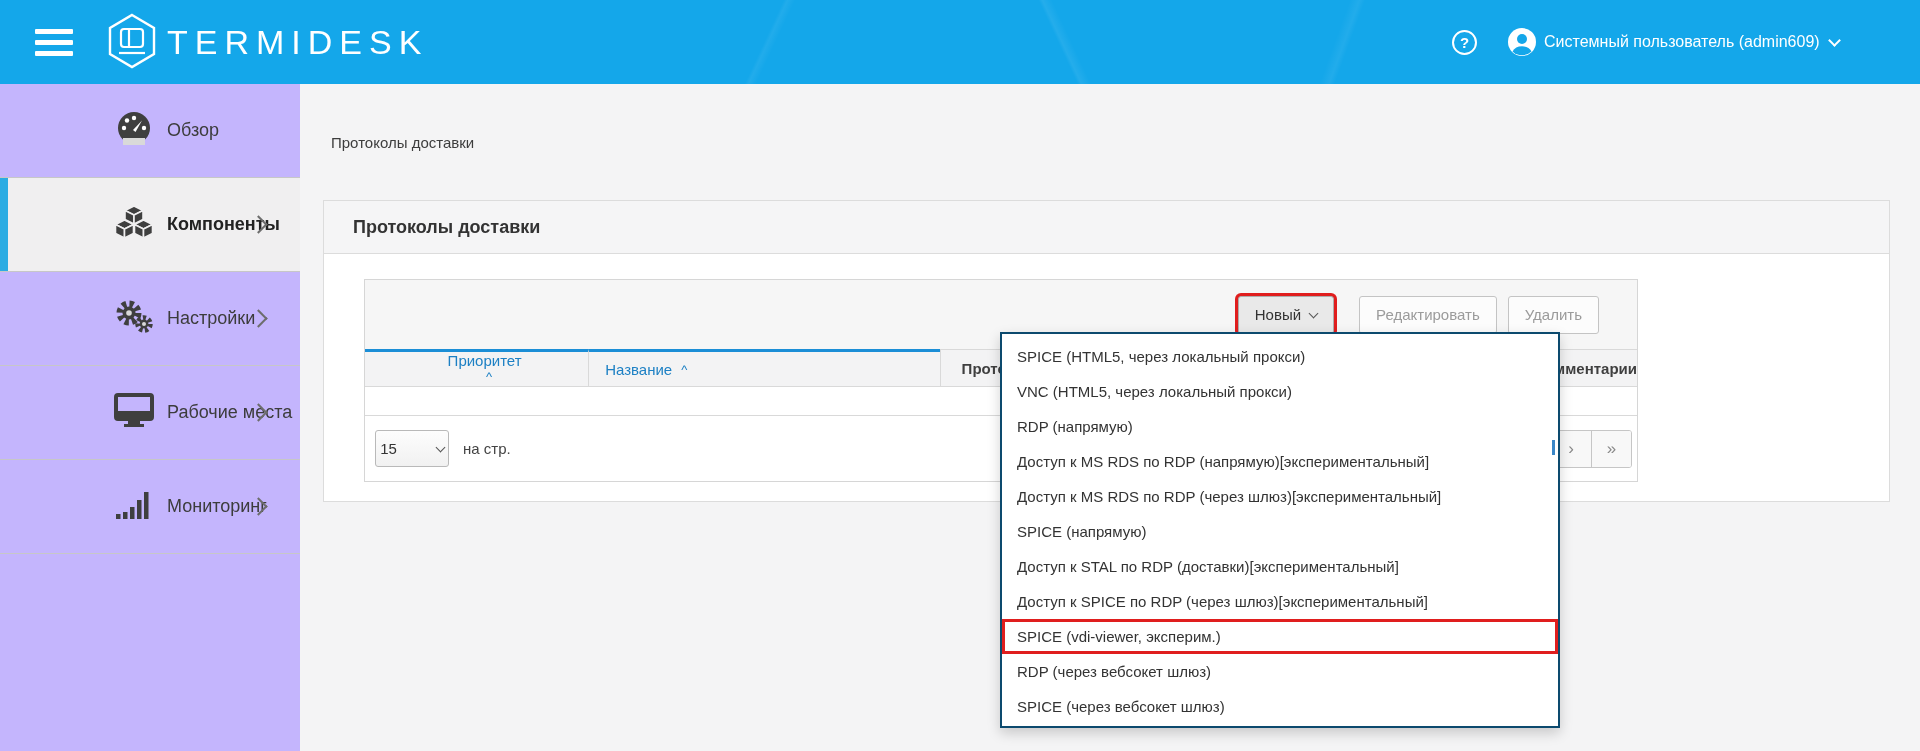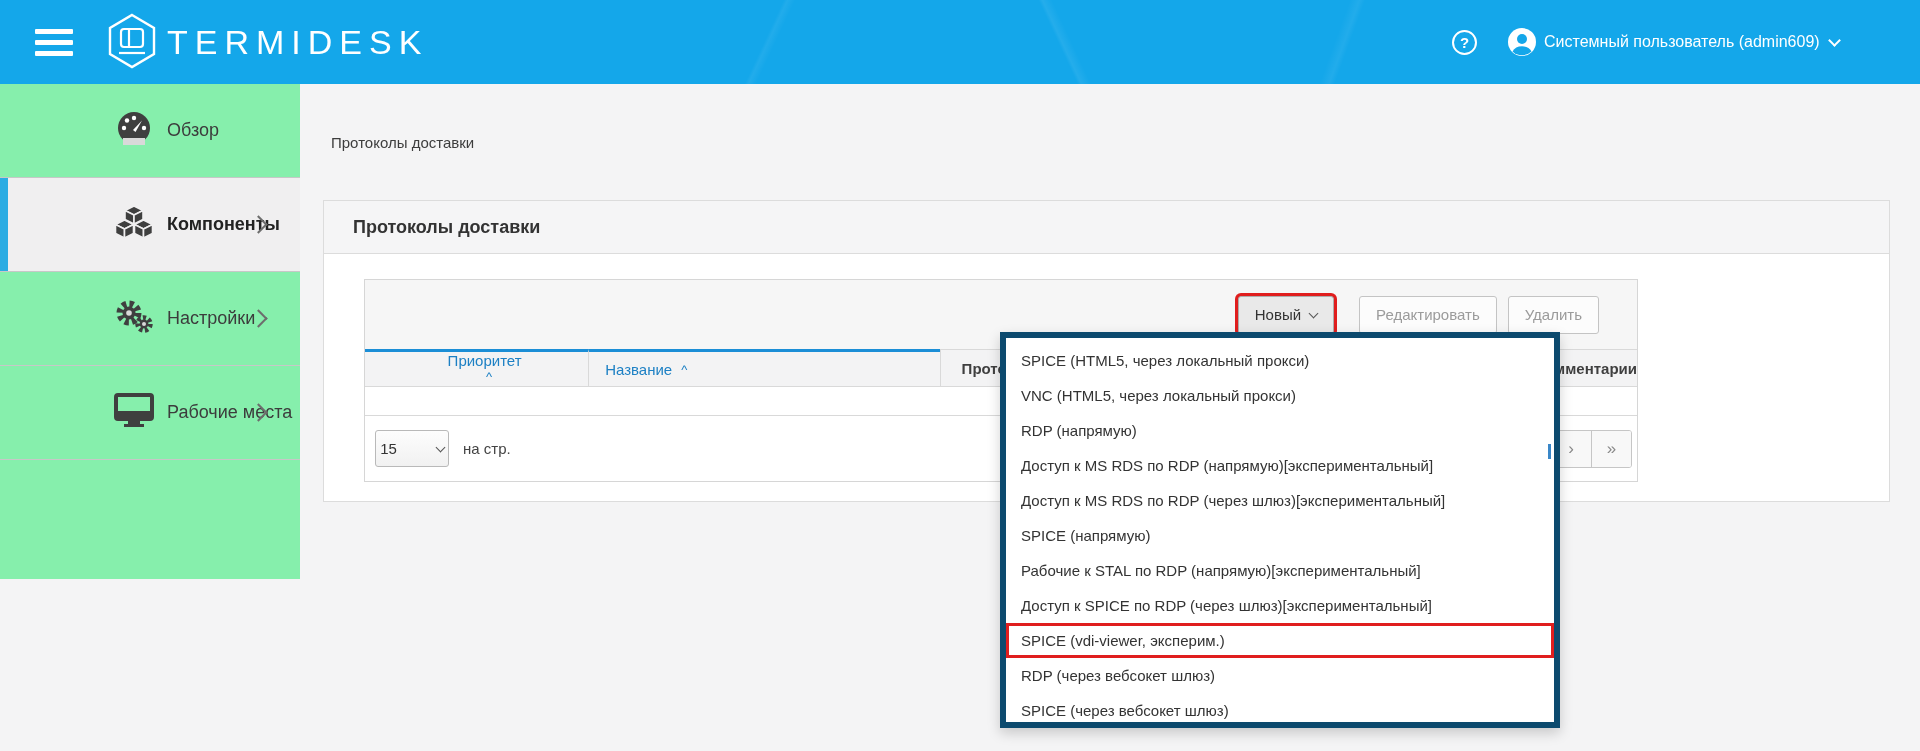--- a/index.html
+++ b/index.html
@@ -33,22 +33,22 @@
     font-size:15px; font-weight:bold; text-align:center; line-height:21px; cursor:pointer;
   }
   .user-block { position:absolute; left:1508px; top:28px; display:flex; align-items:center; cursor:pointer; }
   .user-name { color:#fff; font-size:16px; margin-left:8px; white-space:nowrap; }
   .chevron-down-white {
     width:9px; height:9px; border-right:2px solid #fff; border-bottom:2px solid #fff;
     transform:rotate(45deg); margin-left:10px; margin-top:-4px;
   }
   
   .sidebar {
-    position:absolute; left:0; top:84px; width:300px; height:495px;
-    background:#86efac; z-index:10;
+    position:absolute; left:0; top:84px; width:300px; height:667px;
+    background:#c4b5fd; z-index:10;
   }
   .side-item {
     position:relative; height:94px; display:flex; align-items:center;
     border-bottom:1px solid #c7c7c7; cursor:pointer; font-size:18px; color:#3c3c3c;
   }
   .side-item .s-icon { position:absolute; left:112px; width:44px; text-align:center; }
   .side-item .s-label { position:absolute; left:167px; }
   .side-item .s-chevron {
     position:absolute; left:252px; width:13px; height:13px;
     border-right:2.5px solid #6d6d6d; border-bottom:2.5px solid #6d6d6d;
@@ -130,21 +130,21 @@
     text-align:right; padding-right:10px; font-size:15px; color:#333; margin-left:22px;
     font-family:inherit;
   }
   .pg-total { margin:0 22px 0 8px; color:#3f3f3f; white-space:nowrap; }
   .total-fragment {
     position:absolute; left:1540px; top:440px; color:#3a87c8; font-size:15px; z-index:39;
   }
   
   .dropdown {
     position:absolute; left:1000px; top:332px; width:560px; height:396px;
-    background:#fff; border:6px solid #0c4a6e; box-shadow:0 5px 12px rgba(0,0,0,.18);
+    background:#fff; border:2px solid #0c4a6e; box-shadow:0 5px 12px rgba(0,0,0,.18);
     z-index:40; padding-top:5px;
   }
   .dd-item {
     height:35px; line-height:35px; padding-left:15px; font-size:15px; color:#333;
     white-space:nowrap; cursor:pointer; position:relative;
   }
   .dd-item.highlight { box-shadow:inset 0 0 0 3px #e01e1e; }
   .scroll-fragment {
     position:absolute; right:3px; top:106px; width:3px; height:15px; background:#3a87c8;
   }
@@ -237,20 +237,33 @@
           <rect x="2" y="2" width="36" height="24" rx="2" fill="none" stroke="#3f3f3f" stroke-width="4"></rect>
           <rect x="4" y="18" width="32" height="7" fill="#3f3f3f"></rect>
           <rect x="14" y="26" width="12" height="5" fill="#3f3f3f"></rect>
           <rect x="10" y="31" width="20" height="3" fill="#3f3f3f"></rect>
         </svg>
       </span>
       <span class="s-label">Рабочие места</span>
       <span class="s-chevron"></span>
     </div>
 
+    <div class="side-item">
+      <span class="s-icon">
+        <svg width="38" height="32" viewBox="0 0 38 32">
+          <rect x="1" y="26" width="4.5" height="5" fill="#3f3f3f"></rect>
+          <rect x="8" y="24" width="4.5" height="7" fill="#3f3f3f"></rect>
+          <rect x="15" y="19" width="4.5" height="12" fill="#3f3f3f"></rect>
+          <rect x="22" y="12" width="4.5" height="19" fill="#3f3f3f"></rect>
+          <rect x="29" y="4" width="4.5" height="27" fill="#3f3f3f"></rect>
+        </svg>
+      </span>
+      <span class="s-label">Мониторинг</span>
+      <span class="s-chevron"></span>
+    </div>
   </div>
 
   <div class="breadcrumb">Протоколы доставки</div>
 
   <div class="card">
     <div class="card-header">Протоколы доставки</div>
 
     <div class="inner-box">
 
       <div class="toolbar">
@@ -304,21 +317,21 @@
 
   <div class="total-fragment">0</div>
 
   <div class="dropdown">
     <div class="dd-item">SPICE (HTML5, через локальный прокси)</div>
     <div class="dd-item">VNC (HTML5, через локальный прокси)</div>
     <div class="dd-item">RDP (напрямую)</div>
     <div class="dd-item">Доступ к MS RDS по RDP (напрямую)[экспериментальный]</div>
     <div class="dd-item">Доступ к MS RDS по RDP (через шлюз)[экспериментальный]</div>
     <div class="dd-item">SPICE (напрямую)</div>
-    <div class="dd-item">Рабочие к STAL по RDP (напрямую)[экспериментальный]</div>
+    <div class="dd-item">Доступ к STAL по RDP (доставки)[экспериментальный]</div>
     <div class="dd-item">Доступ к SPICE по RDP (через шлюз)[экспериментальный]</div>
     <div class="dd-item highlight">SPICE (vdi-viewer, эксперим.)</div>
     <div class="dd-item">RDP (через вебсокет шлюз)</div>
     <div class="dd-item">SPICE (через вебсокет шлюз)</div>
     <div class="scroll-fragment"></div>
   </div>
 
 </div>
 
 </body></html>

